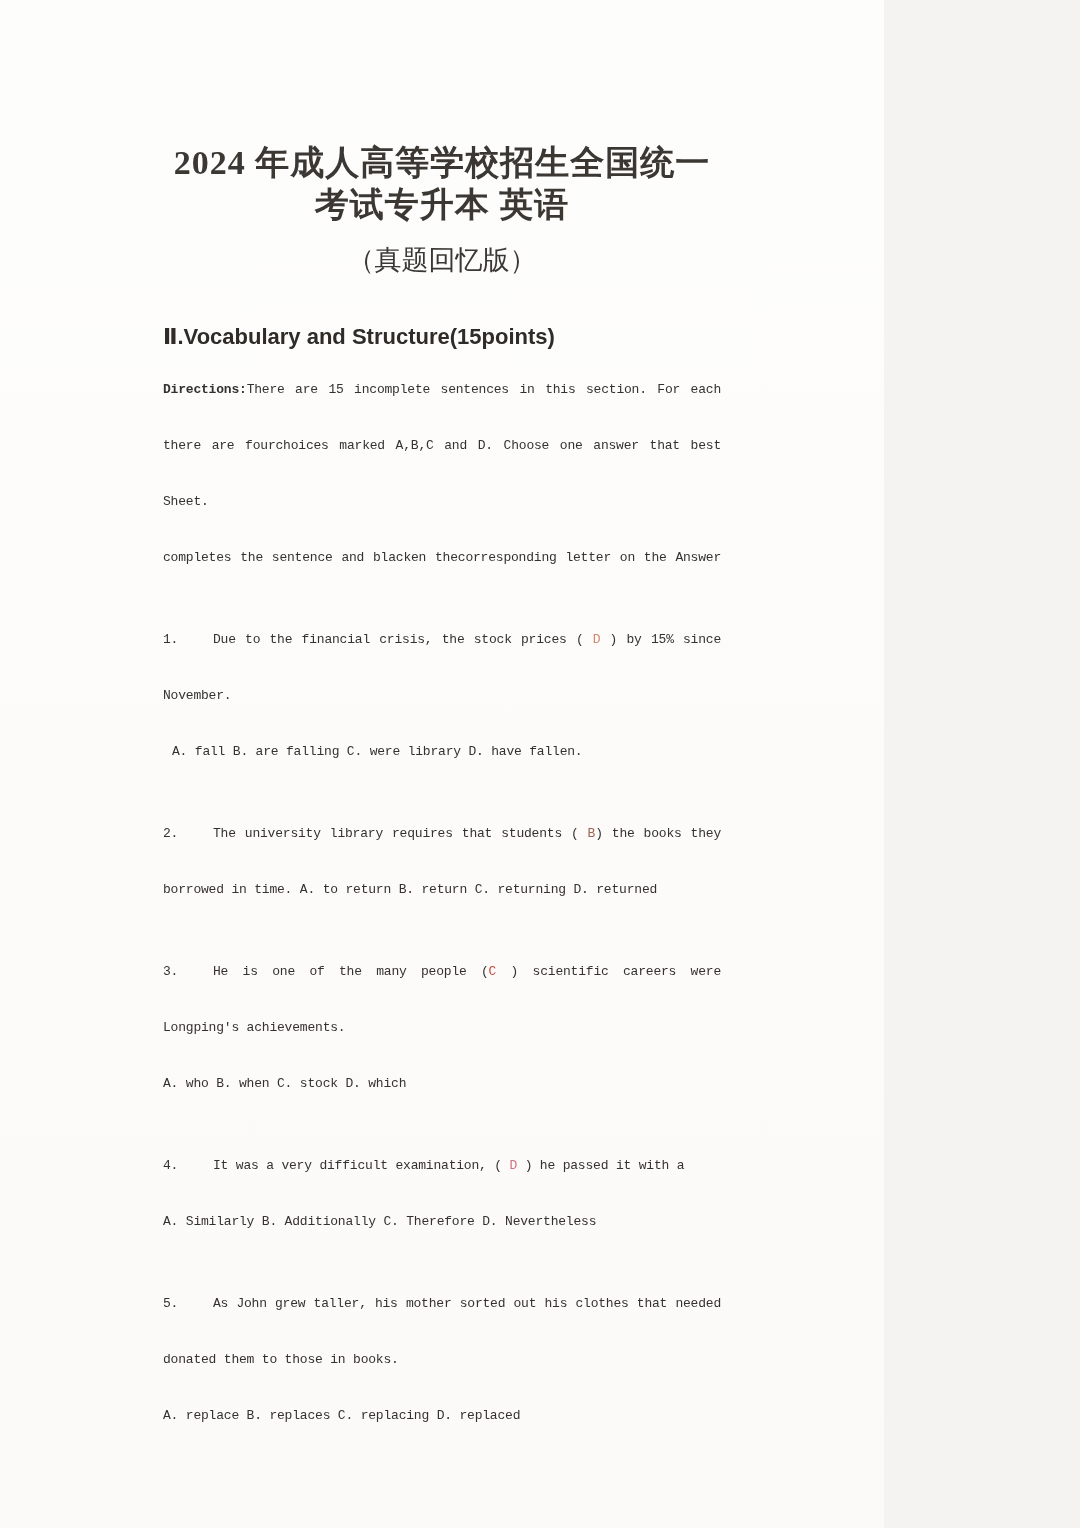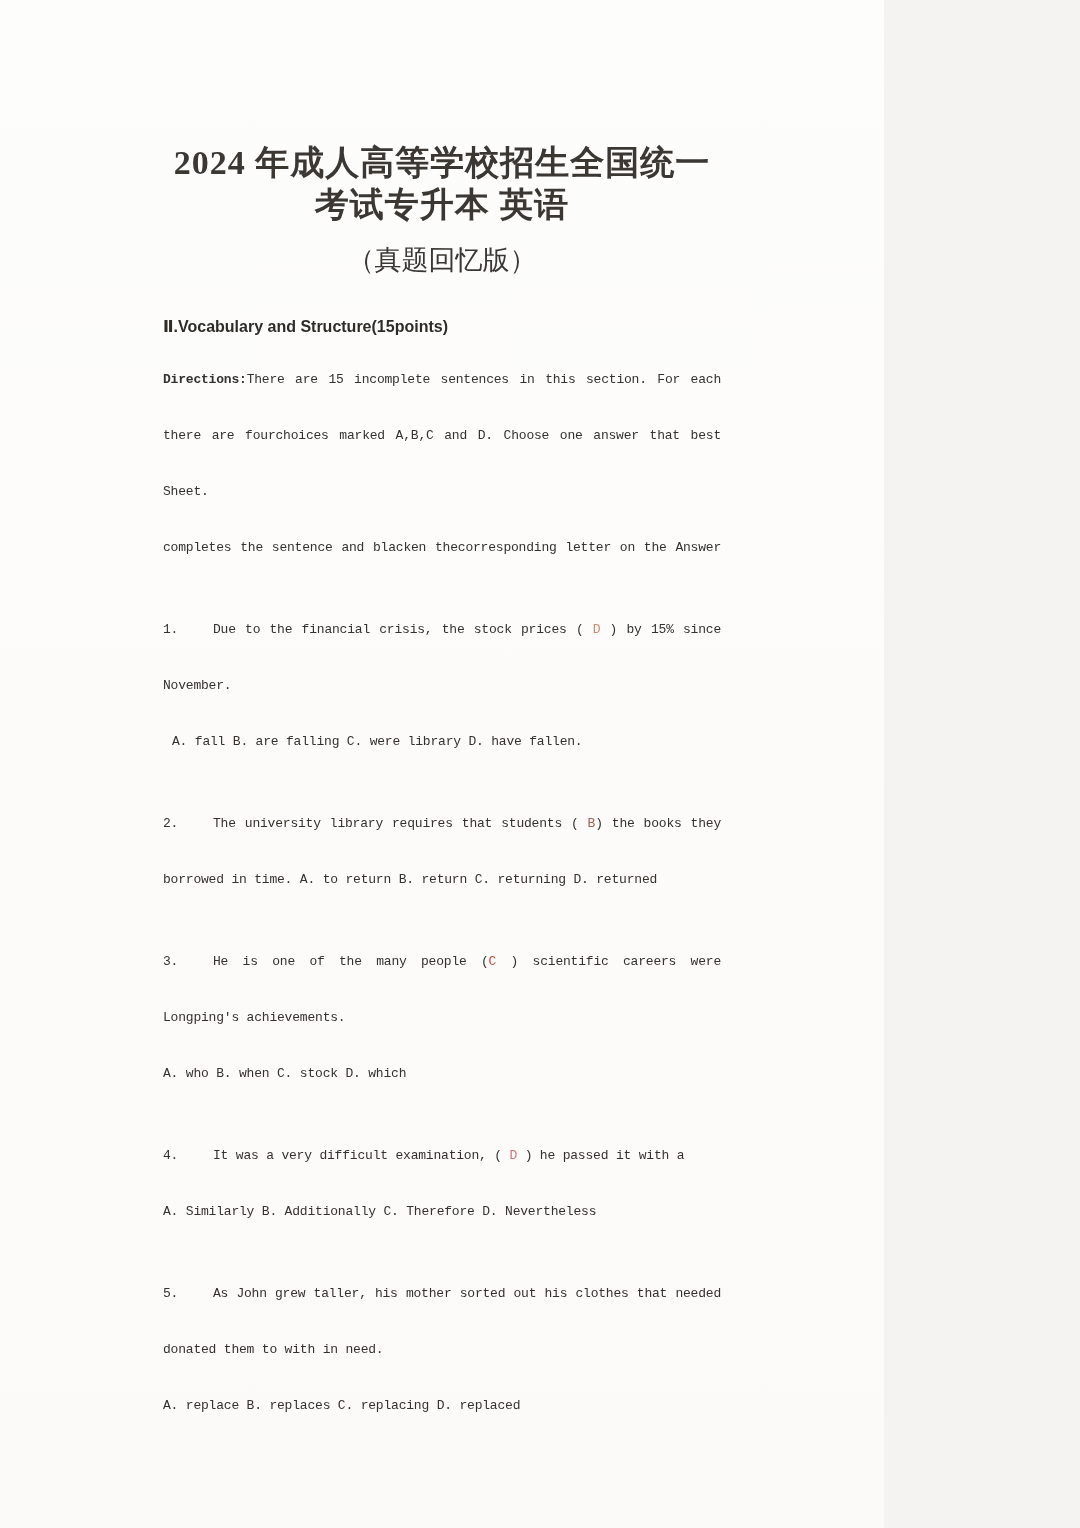--- a/index.html
+++ b/index.html
@@ -33,24 +33,24 @@
   .doc-subtitle {
     text-align: center;
     font-family: Liberation Serif, serif;
     font-size: 27px;
     font-weight: 500;
     line-height: 40px;
     margin-top: 14px;
     color: #3b3733;
   }
   .section-heading {
-    font-size: 16px;
+    font-size: 22px;
     font-weight: 700;
     line-height: 30px;
-    margin-top: 32px;
+    margin-top: 42px;
     color: #2f2c28;
   }
 
   .para { margin-top: 10px; }
   .block { margin-bottom: 26px; }
 
   .line {
     font-size: 13px;
     letter-spacing: -0.2px;
     line-height: 56px;
@@ -107,18 +107,18 @@
       <div class="line">A. who B. when C. stock D. which</div>
     </div>
 
     <div class="block">
       <div class="line"><span class="qnum">4.</span><span>It was a very difficult examination, ( </span><span class="ans" style="color: rgb(210, 112, 127);">D</span><span> ) he passed it with a high score.</span></div>
       <div class="line">A. Similarly B. Additionally C. Therefore D. Nevertheless</div>
     </div>
 
     <div class="block">
       <div class="line justify"><span class="qnum">5.</span><span>As John grew taller, his mother sorted out his clothes that needed ( </span><span class="ans" style="color: rgb(191, 108, 75);">C</span><span> ) and</span></div>
-      <div class="line">donated them to with in need.</div>
+      <div class="line">donated them to those in books.</div>
       <div class="line">A. replace B. replaces C. replacing D. replaced</div>
     </div>
 
   </div>
 </div>
 
 </body></html>

